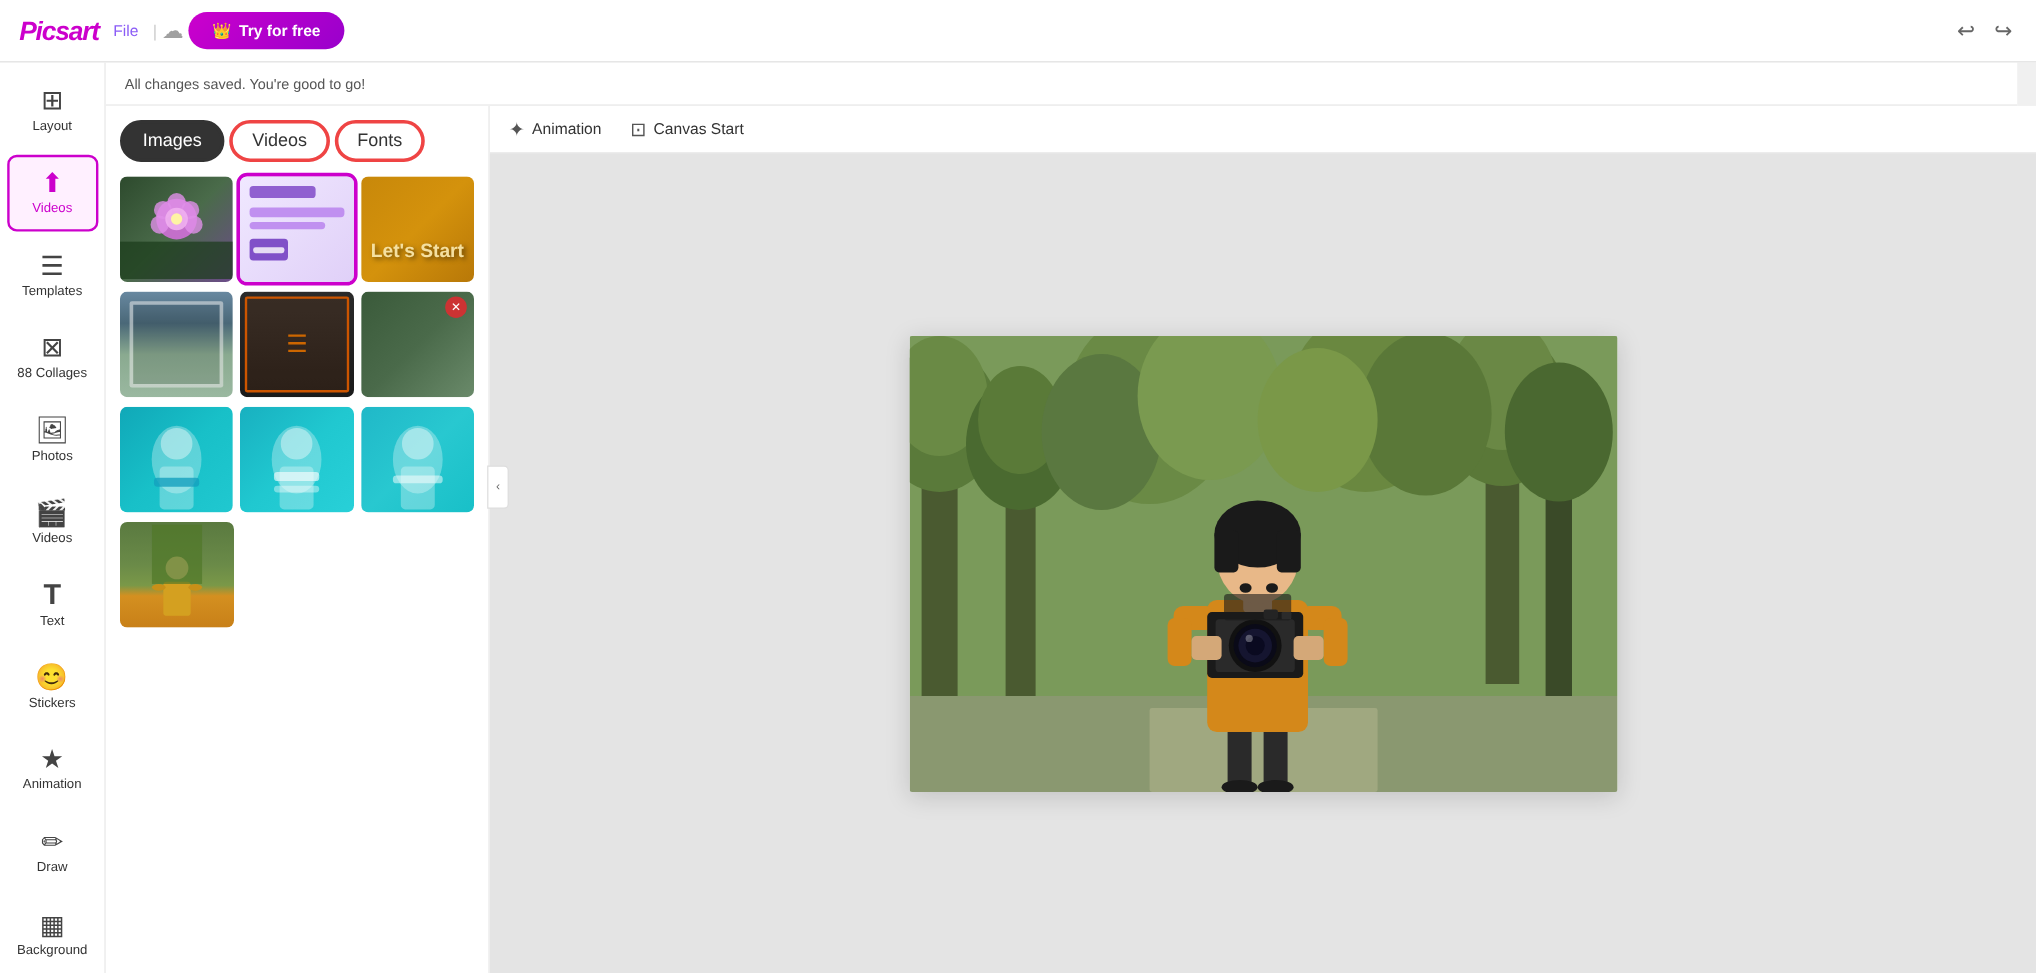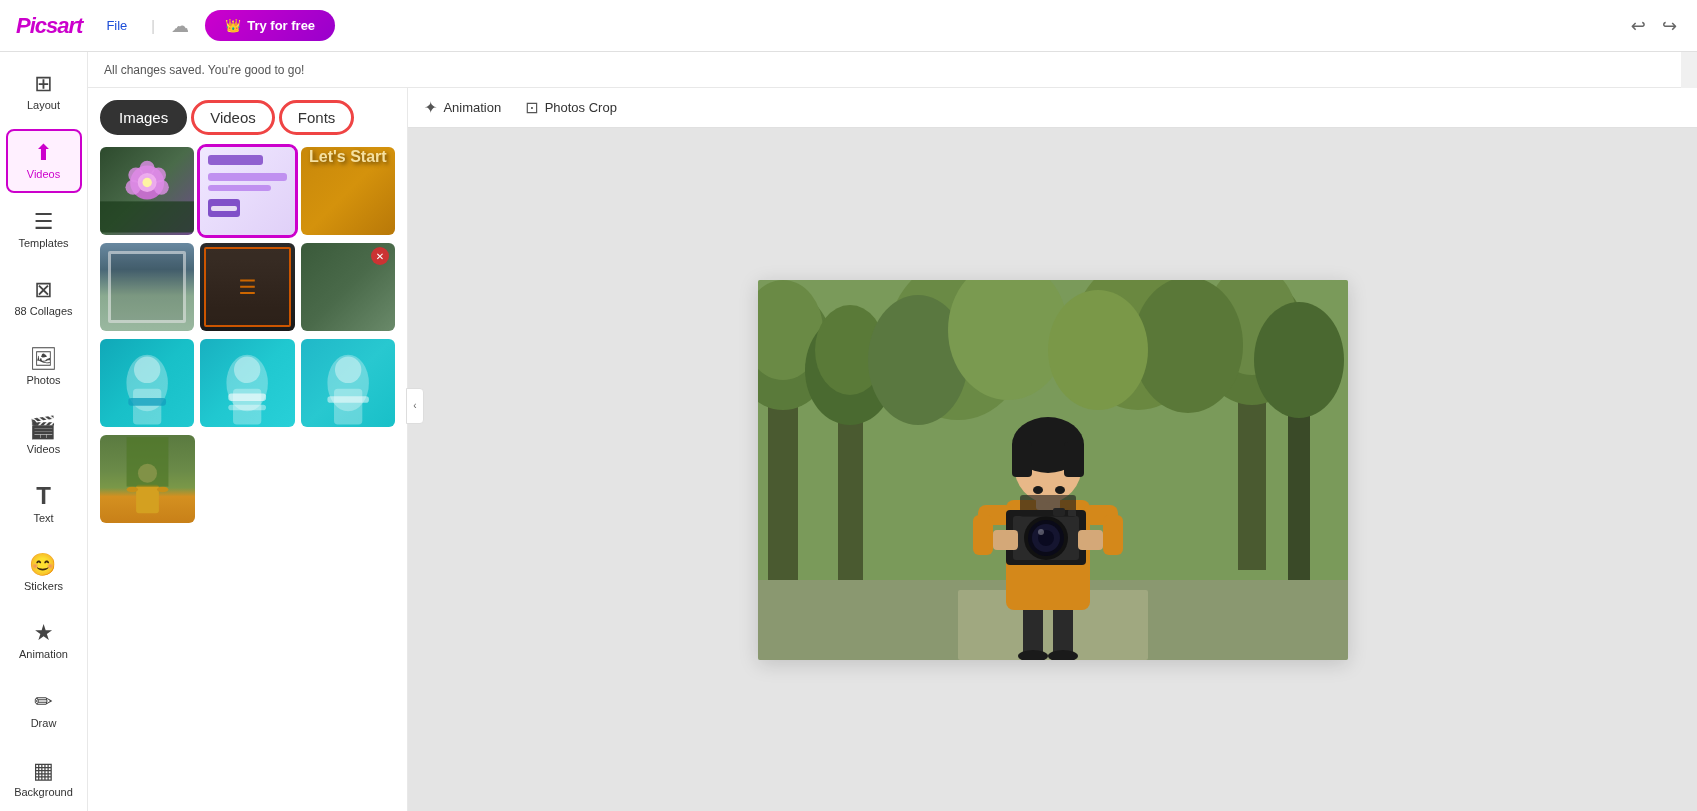--- a/index.html
+++ b/index.html
@@ -6,35 +6,35 @@
     body { font-family: -apple-system, BlinkMacSystemFont, 'Segoe UI', sans-serif; background: #f0f0f0; overflow: hidden; }
 
     
     .header {
       height: 52px;
       background: #fff;
       border-bottom: 1px solid #e0e0e0;
       display: flex;
       align-items: center;
       padding: 0 16px;
-      gap: 16px;
+      gap: 4px;
       position: fixed;
       top: 0; left: 0; right: 0;
       z-index: 100;
     }
     .logo {
       font-size: 22px;
       font-weight: 800;
       color: #cc00cc;
       letter-spacing: -1px;
       font-style: italic;
     }
     .header-file {
       font-size: 13px;
-      color: #1d4ed8;
+      color: #8b5cf6;
       cursor: pointer;
       padding: 4px 8px;
     }
     .header-divider { color: #ccc; font-size: 14px; }
     .cloud-icon { color: #a0a0a0; font-size: 18px; }
     .try-free-btn {
       background: linear-gradient(135deg, #cc00cc, #9900cc);
       color: white;
       border: none;
       border-radius: 24px;
@@ -366,21 +366,21 @@
             <div style="width:100%;height:8px;background:#c090f0;border-radius:3px;margin-top:4px;"></div>
             <div style="width:80%;height:6px;background:#c090f0;border-radius:3px;"></div>
             <div style="width:40%;height:18px;background:#8050c8;border-radius:3px;margin-top:4px;display:flex;align-items:center;justify-content:center;">
               <div style="width:80%;height:5px;background:#fff;border-radius:2px;opacity:0.8;"></div>
             </div>
           </div>
         </div>
       </div>
       <div class="image-thumb">
         <div class="image-thumb-inner thumb-lets-start">
-          <div style="position:absolute;inset:0;display:flex;justify-content:center;">
+          <div style="position:absolute;inset:0;display:flex;align-items:center;justify-content:center;margin-top:39px;">
             <span style="color:#f5e0a0;font-size:16px;font-weight:900;text-align:center;line-height:1.3;text-shadow:2px 2px 4px rgba(0,0,0,0.5);">Let's Start</span>
           </div>
         </div>
       </div>
     </div>
 
     <div class="image-row">
       <div class="image-thumb">
         <div class="image-thumb-inner" style="background:linear-gradient(180deg,#6888a0 0%,#4a6878 30%,#8aaa90 60%,#9ab8a0 100%);">
           <div style="position:absolute;inset:0;">
@@ -454,21 +454,21 @@
 <div class="collapse-btn">‹</div>
 
 <div class="canvas-area">
   <div class="canvas-toolbar">
     <div class="canvas-tool-item">
       <span class="canvas-tool-icon">✦</span>
       <span>Animation</span>
     </div>
     <div class="canvas-tool-item">
       <span class="canvas-tool-icon">⊡</span>
-      <span>Photos Crop</span>
+      <span>Canvas Start</span>
     </div>
   </div>
 
   <div class="canvas-content">
     <div class="canvas-img-container">
 
       <svg width="590" height="380" viewBox="0 0 590 380" xmlns="http://www.w3.org/2000/svg" style="display:block;">
 
         <rect width="590" height="380" fill="#b8cca8"></rect>
 

